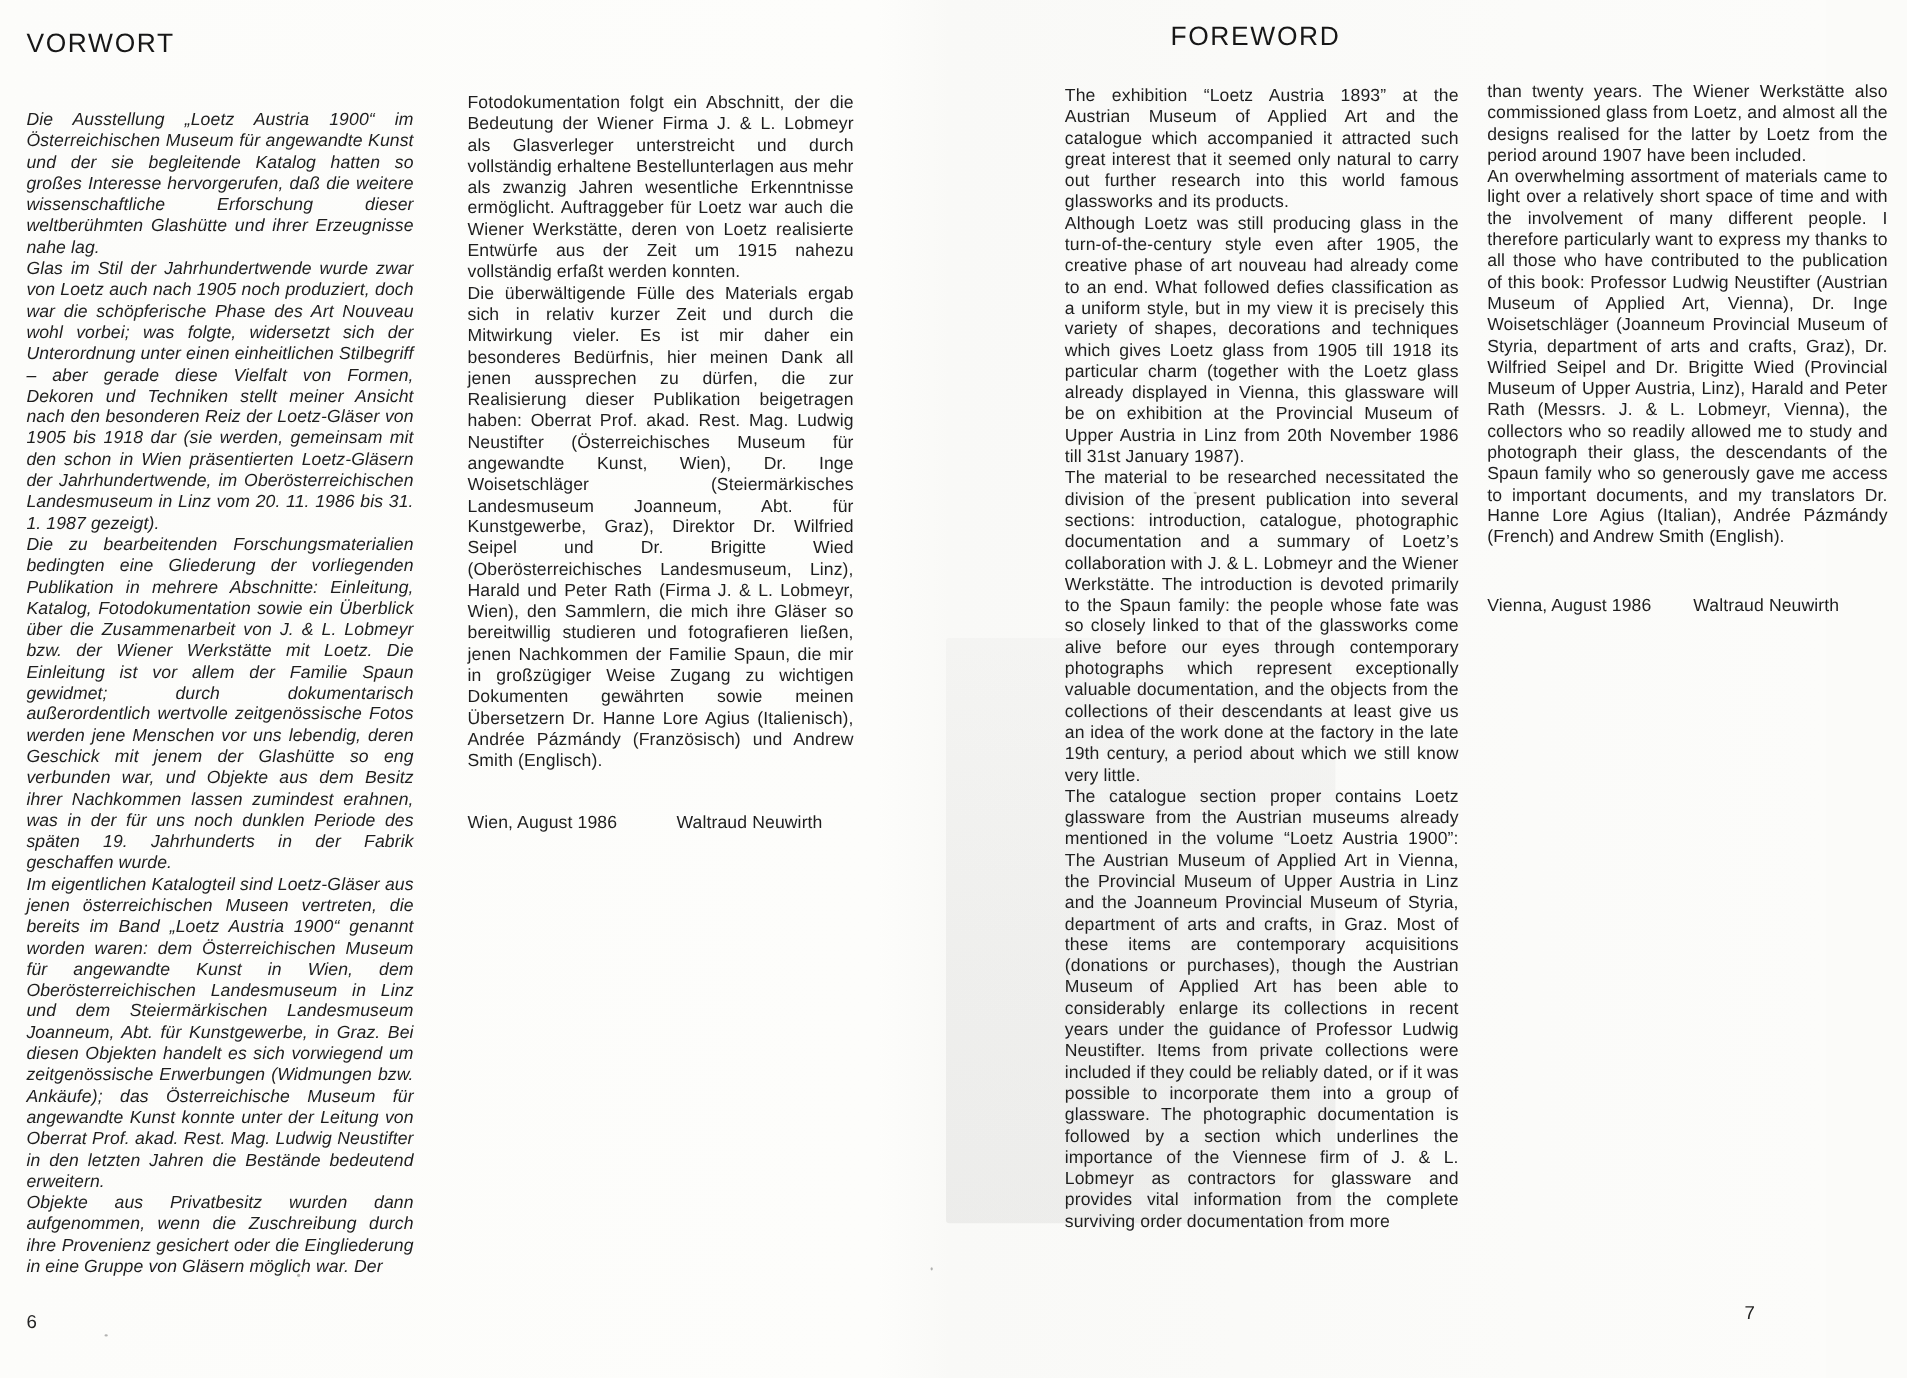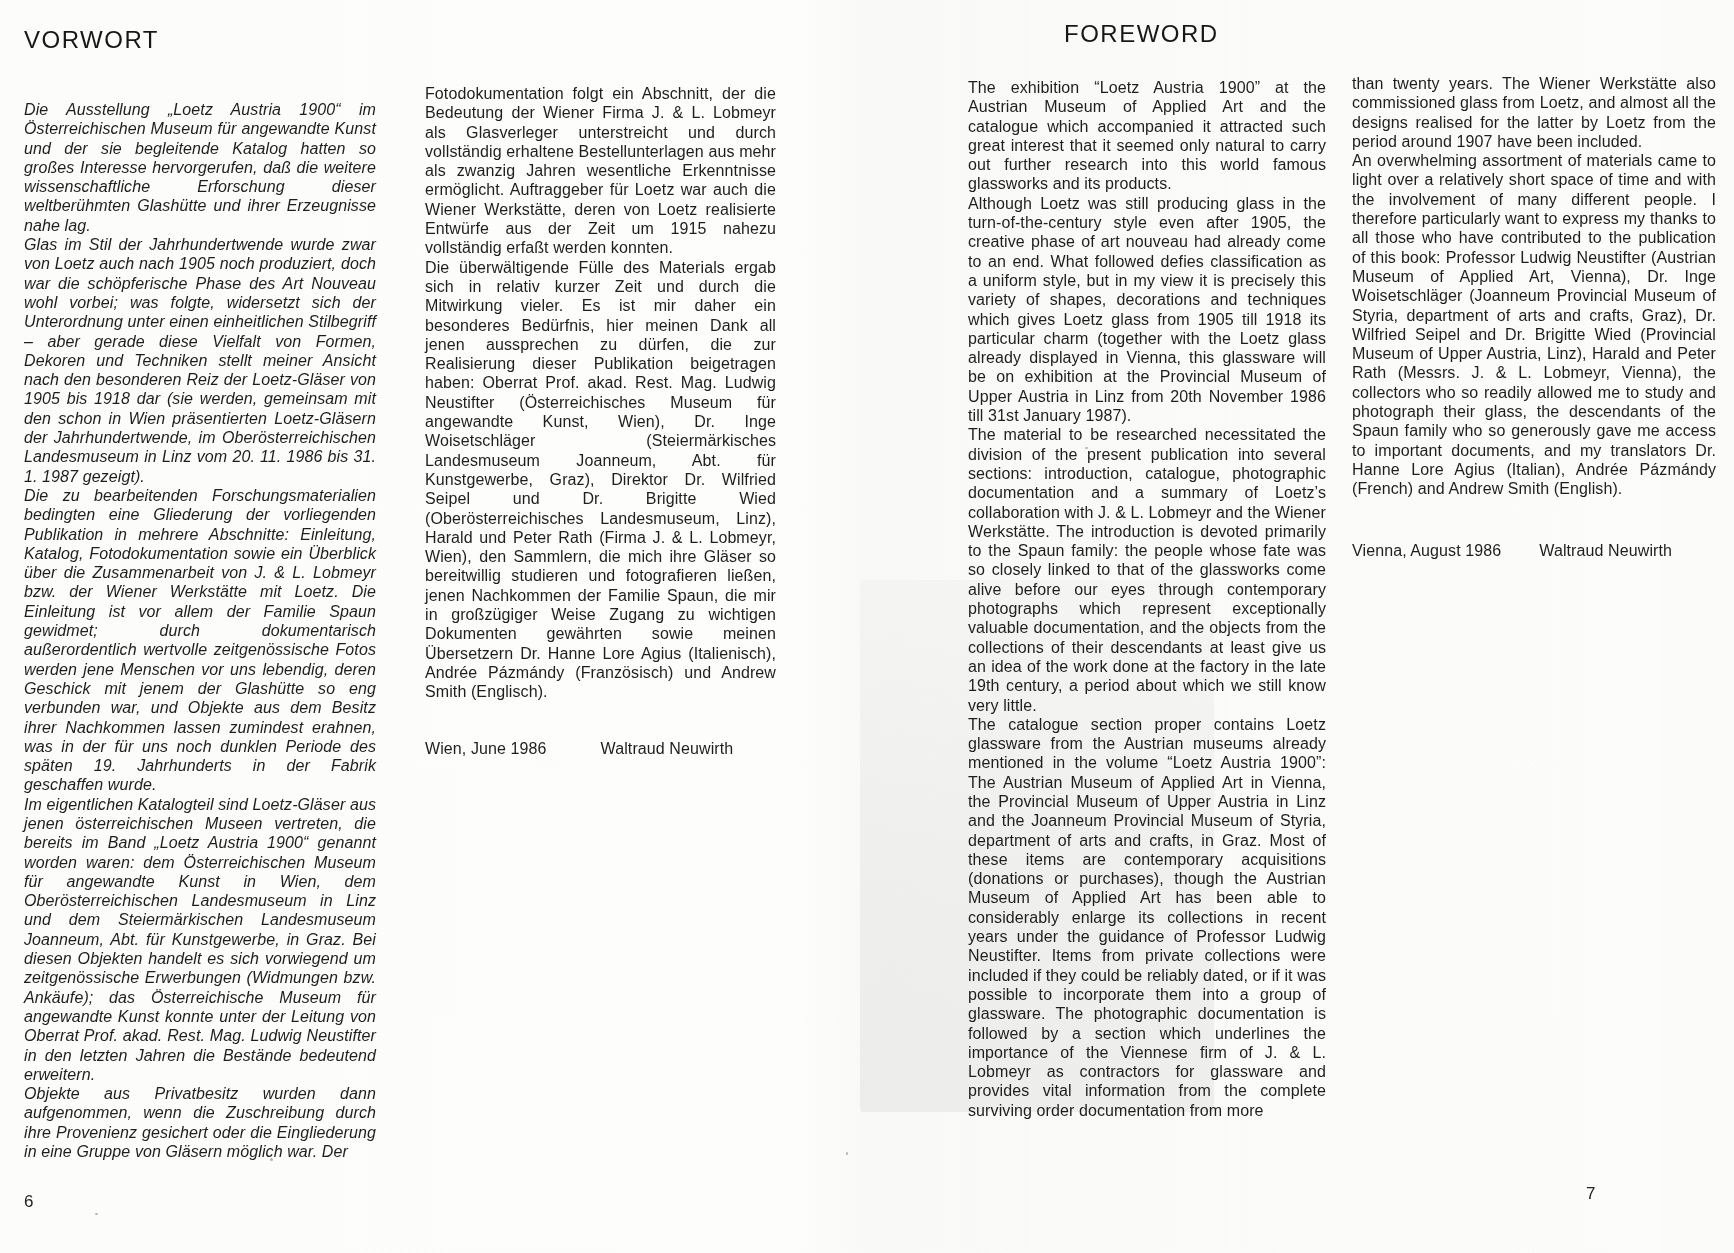--- a/index.html
+++ b/index.html
@@ -103,33 +103,33 @@
       <p>Glas im Stil der Jahrhundertwende wurde zwar von Loetz auch nach 1905 noch produziert, doch war die schöpferische Phase des Art Nouveau wohl vorbei; was folgte, widersetzt sich der Unterordnung unter einen einheitlichen Stilbegriff – aber gerade diese Vielfalt von Formen, Dekoren und Techniken stellt meiner Ansicht nach den besonderen Reiz der Loetz-Gläser von 1905 bis 1918 dar (sie werden, gemeinsam mit den schon in Wien präsentierten Loetz-Gläsern der Jahrhundertwende, im Oberösterreichischen Landesmuseum in Linz vom 20. 11. 1986 bis 31. 1. 1987 gezeigt).</p>
       <p>Die zu bearbeitenden Forschungsmaterialien bedingten eine Gliederung der vorliegenden Publikation in mehrere Abschnitte: Einleitung, Katalog, Fotodokumentation sowie ein Überblick über die Zusammenarbeit von J. &amp; L. Lobmeyr bzw. der Wiener Werkstätte mit Loetz. Die Einleitung ist vor allem der Familie Spaun gewidmet; durch dokumentarisch außerordentlich wertvolle zeitgenössische Fotos werden jene Menschen vor uns lebendig, deren Geschick mit jenem der Glashütte so eng verbunden war, und Objekte aus dem Besitz ihrer Nachkommen lassen zumindest erahnen, was in der für uns noch dunklen Periode des späten 19. Jahrhunderts in der Fabrik geschaffen wurde.</p>
       <p>Im eigentlichen Katalogteil sind Loetz-Gläser aus jenen österreichischen Museen vertreten, die bereits im Band „Loetz Austria 1900“ genannt worden waren: dem Österreichischen Museum für angewandte Kunst in Wien, dem Oberösterreichischen Landesmuseum in Linz und dem Steiermärkischen Landesmuseum Joanneum, Abt. für Kunstgewerbe, in Graz. Bei diesen Objekten handelt es sich vorwiegend um zeitgenössische Erwerbungen (Widmungen bzw. Ankäufe); das Österreichische Museum für angewandte Kunst konnte unter der Leitung von Oberrat Prof. akad. Rest. Mag. Ludwig Neustifter in den letzten Jahren die Bestände bedeutend erweitern.</p>
       <p>Objekte aus Privatbesitz wurden dann aufgenommen, wenn die Zuschreibung durch ihre Provenienz gesichert oder die Eingliederung in eine Gruppe von Gläsern möglich war. Der</p>
     </div>
 
     <div class="col" id="col-l2">
       <p>Fotodokumentation folgt ein Abschnitt, der die Bedeutung der Wiener Firma J. &amp; L. Lobmeyr als Glasverleger unterstreicht und durch vollständig erhaltene Bestellunterlagen aus mehr als zwanzig Jahren wesentliche Erkenntnisse ermöglicht. Auftraggeber für Loetz war auch die Wiener Werkstätte, deren von Loetz realisierte Entwürfe aus der Zeit um 1915 nahezu vollständig erfaßt werden konnten.</p>
       <p>Die überwältigende Fülle des Materials ergab sich in relativ kurzer Zeit und durch die Mitwirkung vieler. Es ist mir daher ein besonderes Bedürfnis, hier meinen Dank all jenen aussprechen zu dürfen, die zur Realisierung dieser Publikation beigetragen haben: Oberrat Prof. akad. Rest. Mag. Ludwig Neustifter (Österreichisches Museum für angewandte Kunst, Wien), Dr. Inge Woisetschläger (Steiermärkisches Landesmuseum Joanneum, Abt. für Kunstgewerbe, Graz), Direktor Dr. Wilfried Seipel und Dr. Brigitte Wied (Oberösterreichisches Landesmuseum, Linz), Harald und Peter Rath (Firma J. &amp; L. Lobmeyr, Wien), den Sammlern, die mich ihre Gläser so bereitwillig studieren und fotografieren ließen, jenen Nachkommen der Familie Spaun, die mir in großzügiger Weise Zugang zu wichtigen Dokumenten gewährten sowie meinen Übersetzern Dr. Hanne Lore Agius (Italienisch), Andrée Pázmándy (Französisch) und Andrew Smith (Englisch).</p>
       <div class="signoff" id="signoff-left">
-        <span>Wien, June 1986</span>
+        <span>Wien, August 1986</span>
         <span>Waltraud Neuwirth</span>
       </div>
     </div>
 
     <div class="pagenum" id="pagenum-left">6</div>
   </section>
 
   <section lang="en">
     <h1 class="heading" id="heading-right">FOREWORD</h1>
 
     <div class="col" id="col-r1">
-      <p>The exhibition “Loetz Austria 1900” at the Austrian Museum of Applied Art and the catalogue which accompanied it attracted such great interest that it seemed only natural to carry out further research into this world famous glassworks and its products.</p>
+      <p>The exhibition “Loetz Austria 1893” at the Austrian Museum of Applied Art and the catalogue which accompanied it attracted such great interest that it seemed only natural to carry out further research into this world famous glassworks and its products.</p>
       <p>Although Loetz was still producing glass in the turn-of-the-century style even after 1905, the creative phase of art nouveau had already come to an end. What followed defies classification as a uniform style, but in my view it is precisely this variety of shapes, decorations and techniques which gives Loetz glass from 1905 till 1918 its particular charm (together with the Loetz glass already displayed in Vienna, this glassware will be on exhibition at the Provincial Museum of Upper Austria in Linz from 20th November 1986 till 31st January 1987).</p>
       <p>The material to be researched necessitated the division of the present publication into several sections: introduction, catalogue, photographic documentation and a summary of Loetz’s collaboration with J. &amp; L. Lobmeyr and the Wiener Werkstätte. The introduction is devoted primarily to the Spaun family: the people whose fate was so closely linked to that of the glassworks come alive before our eyes through contemporary photographs which represent exceptionally valuable documentation, and the objects from the collections of their descendants at least give us an idea of the work done at the factory in the late 19th century, a period about which we still know very little.</p>
       <p>The catalogue section proper contains Loetz glassware from the Austrian museums already mentioned in the volume “Loetz Austria 1900”: The Austrian Museum of Applied Art in Vienna, the Provincial Museum of Upper Austria in Linz and the Joanneum Provincial Museum of Styria, department of arts and crafts, in Graz. Most of these items are contemporary acquisitions (donations or purchases), though the Austrian Museum of Applied Art has been able to considerably enlarge its collections in recent years under the guidance of Professor Ludwig Neustifter. Items from private collections were included if they could be reliably dated, or if it was possible to incorporate them into a group of glassware. The photographic documentation is followed by a section which underlines the importance of the Viennese firm of J. &amp; L. Lobmeyr as contractors for glassware and provides vital information from the complete surviving order documentation from more</p>
     </div>
 
     <div class="col" id="col-r2">
       <p>than twenty years. The Wiener Werkstätte also commissioned glass from Loetz, and almost all the designs realised for the latter by Loetz from the period around 1907 have been included.</p>
       <p>An overwhelming assortment of materials came to light over a relatively short space of time and with the involvement of many different people. I therefore particularly want to express my thanks to all those who have contributed to the publication of this book: Professor Ludwig Neustifter (Austrian Museum of Applied Art, Vienna), Dr. Inge Woisetschläger (Joanneum Provincial Museum of Styria, department of arts and crafts, Graz), Dr. Wilfried Seipel and Dr. Brigitte Wied (Provincial Museum of Upper Austria, Linz), Harald and Peter Rath (Messrs. J. &amp; L. Lobmeyr, Vienna), the collectors who so readily allowed me to study and photograph their glass, the descendants of the Spaun family who so generously gave me access to important documents, and my translators Dr. Hanne Lore Agius (Italian), Andrée Pázmándy (French) and Andrew Smith (English).</p>
       <div class="signoff" id="signoff-right">
         <span>Vienna, August 1986</span>

